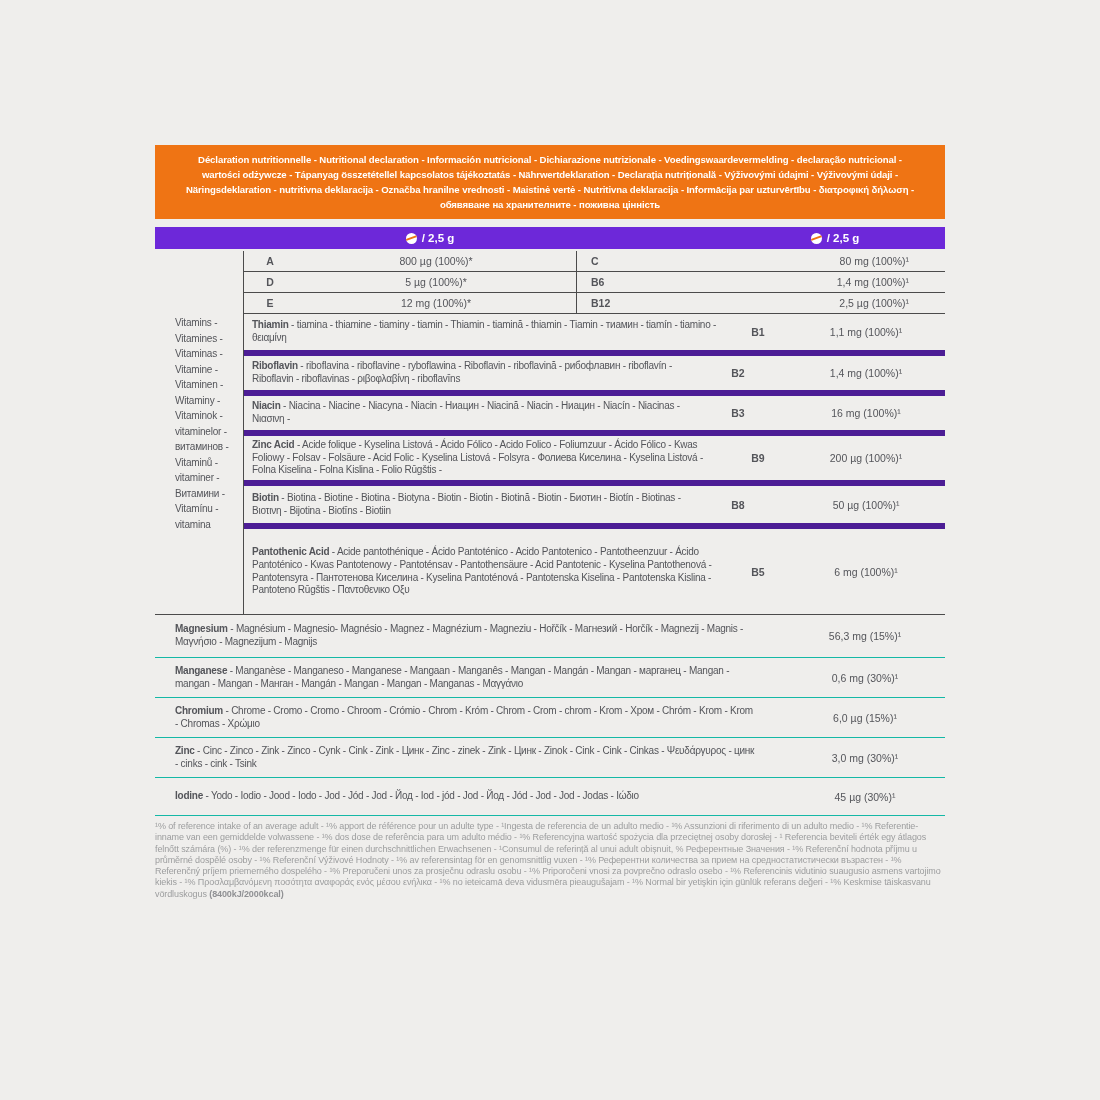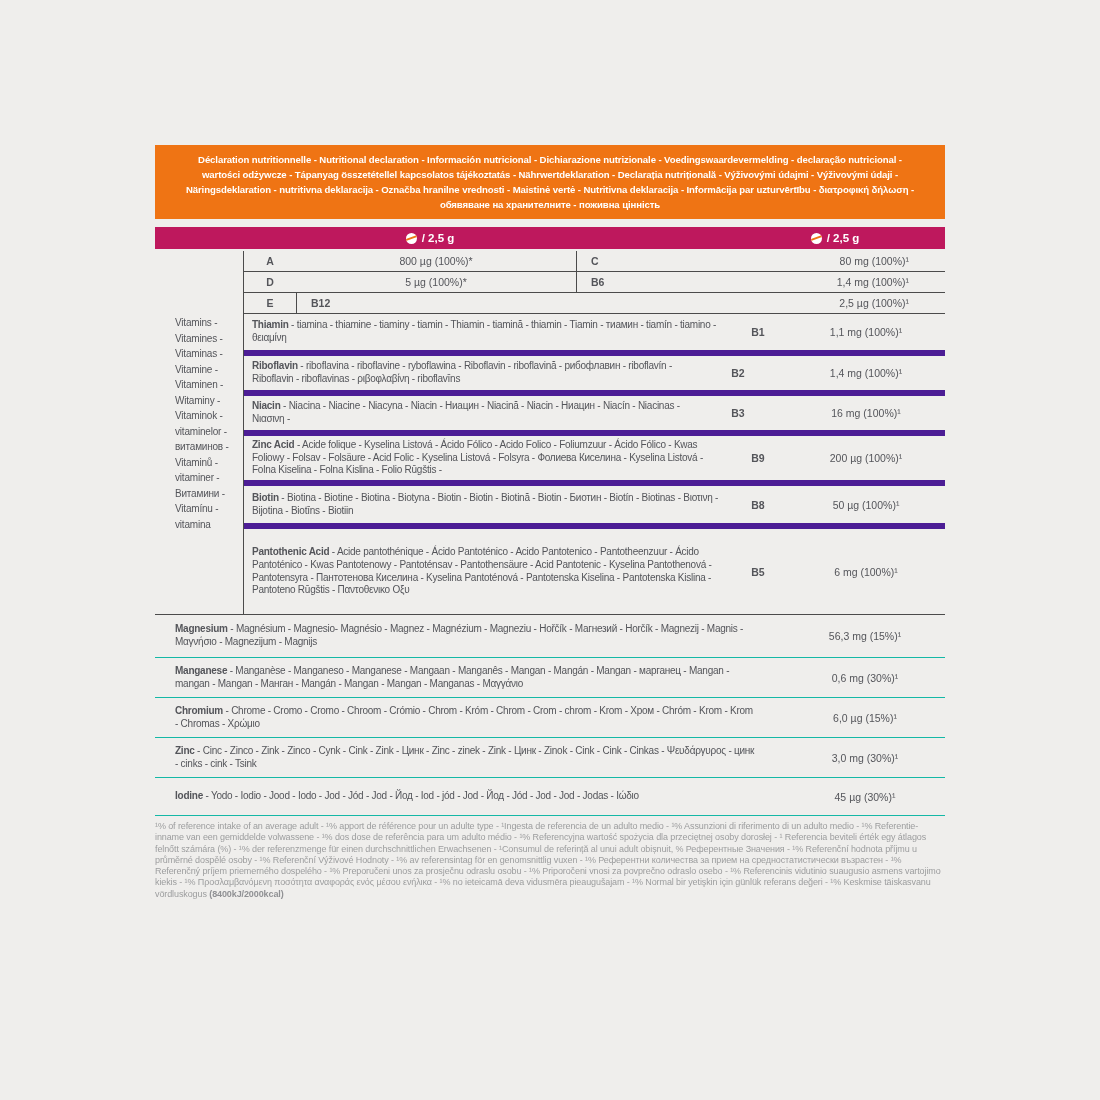--- a/index.html
+++ b/index.html
@@ -12,21 +12,21 @@
   .sheet{position:absolute;left:155px;top:145px;width:790px;}
 
   
   .banner{
     background:#ef7414;color:#fff;font-weight:bold;
     font-size:9.6px;line-height:15px;letter-spacing:-0.1px;
     text-align:center;padding:7px 24px;
   }
 
   
-  .header-row{background:#be185d;height:22px;margin-top:8px;position:relative;}
+  .header-row{background:#6d28d9;height:22px;margin-top:8px;position:relative;}
   .serving{
     position:absolute;top:0;height:22px;display:flex;align-items:center;justify-content:center;
     gap:5px;color:#fff;font-weight:bold;font-size:11.5px;
   }
   .serving.left{left:150px;width:250px;}
   .serving.right{left:570px;width:220px;}
   .pill-icon{width:11px;height:11px;background:#fff;border-radius:50%;position:relative;overflow:hidden;flex:0 0 auto;}
   .pill-icon::after{
     content:"";position:absolute;left:-2px;right:-2px;top:4.6px;height:1.6px;
     background:#ef7414;transform:rotate(-20deg);
@@ -56,21 +56,21 @@
   
   .mineral-row{display:flex;align-items:center;border-bottom:1px solid #14b8a6;}
   .mineral-row .txt{flex:1;padding:3px 8px 3px 20px;font-size:10px;line-height:12.6px;letter-spacing:-0.25px;}
   .mineral-row .val{width:160px;text-align:center;font-size:10.5px;}
 
   .lead{font-weight:bold;}
 
   .h38{min-height:38px;box-sizing:border-box;}
   .h40{min-height:40px;box-sizing:border-box;gap:20px;}
   .h42{min-height:42px;box-sizing:border-box;}
-  .h43{min-height:43px;box-sizing:border-box;}
+  .h43{min-height:43px;box-sizing:border-box;gap:20px;}
   .h44{min-height:44px;box-sizing:border-box;}
   .h50{min-height:50px;box-sizing:border-box;}
   .h85{min-height:85px;box-sizing:border-box;justify-content:flex-end;}
 
   .footnote{
     margin-top:5px;font-size:9px;line-height:11.3px;letter-spacing:-0.1px;
     color:#9c9d9e;
   }
   .footnote b{color:#909194;}
 </style>
@@ -103,20 +103,21 @@
         <div class="r-val">80 mg (100%)¹</div>
       </div>
       <div class="top-row">
         <div class="l-name">D</div>
         <div class="l-val">5 µg (100%)*</div>
         <div class="r-name">B6</div>
         <div class="r-val">1,4 mg (100%)¹</div>
       </div>
       <div class="top-row">
         <div class="l-name">E</div>
+        <div class="l-val">12 mg (100%)*</div>
         <div class="r-name">B12</div>
         <div class="r-val">2,5 µg (100%)¹</div>
       </div>
 
       <div class="b-row h42">
         <div class="txt"><span class="lead">Thiamin</span><span> - tiamina - thiamine - tiaminy - tiamin - Thiamin - tiamină - thiamin - Tiamin - тиамин - tiamín - tiamino - θειαμίνη</span></div>
         <div class="code">B1</div>
         <div class="val">1,1 mg (100%)¹</div>
       </div>
       <div class="b-row h40">

